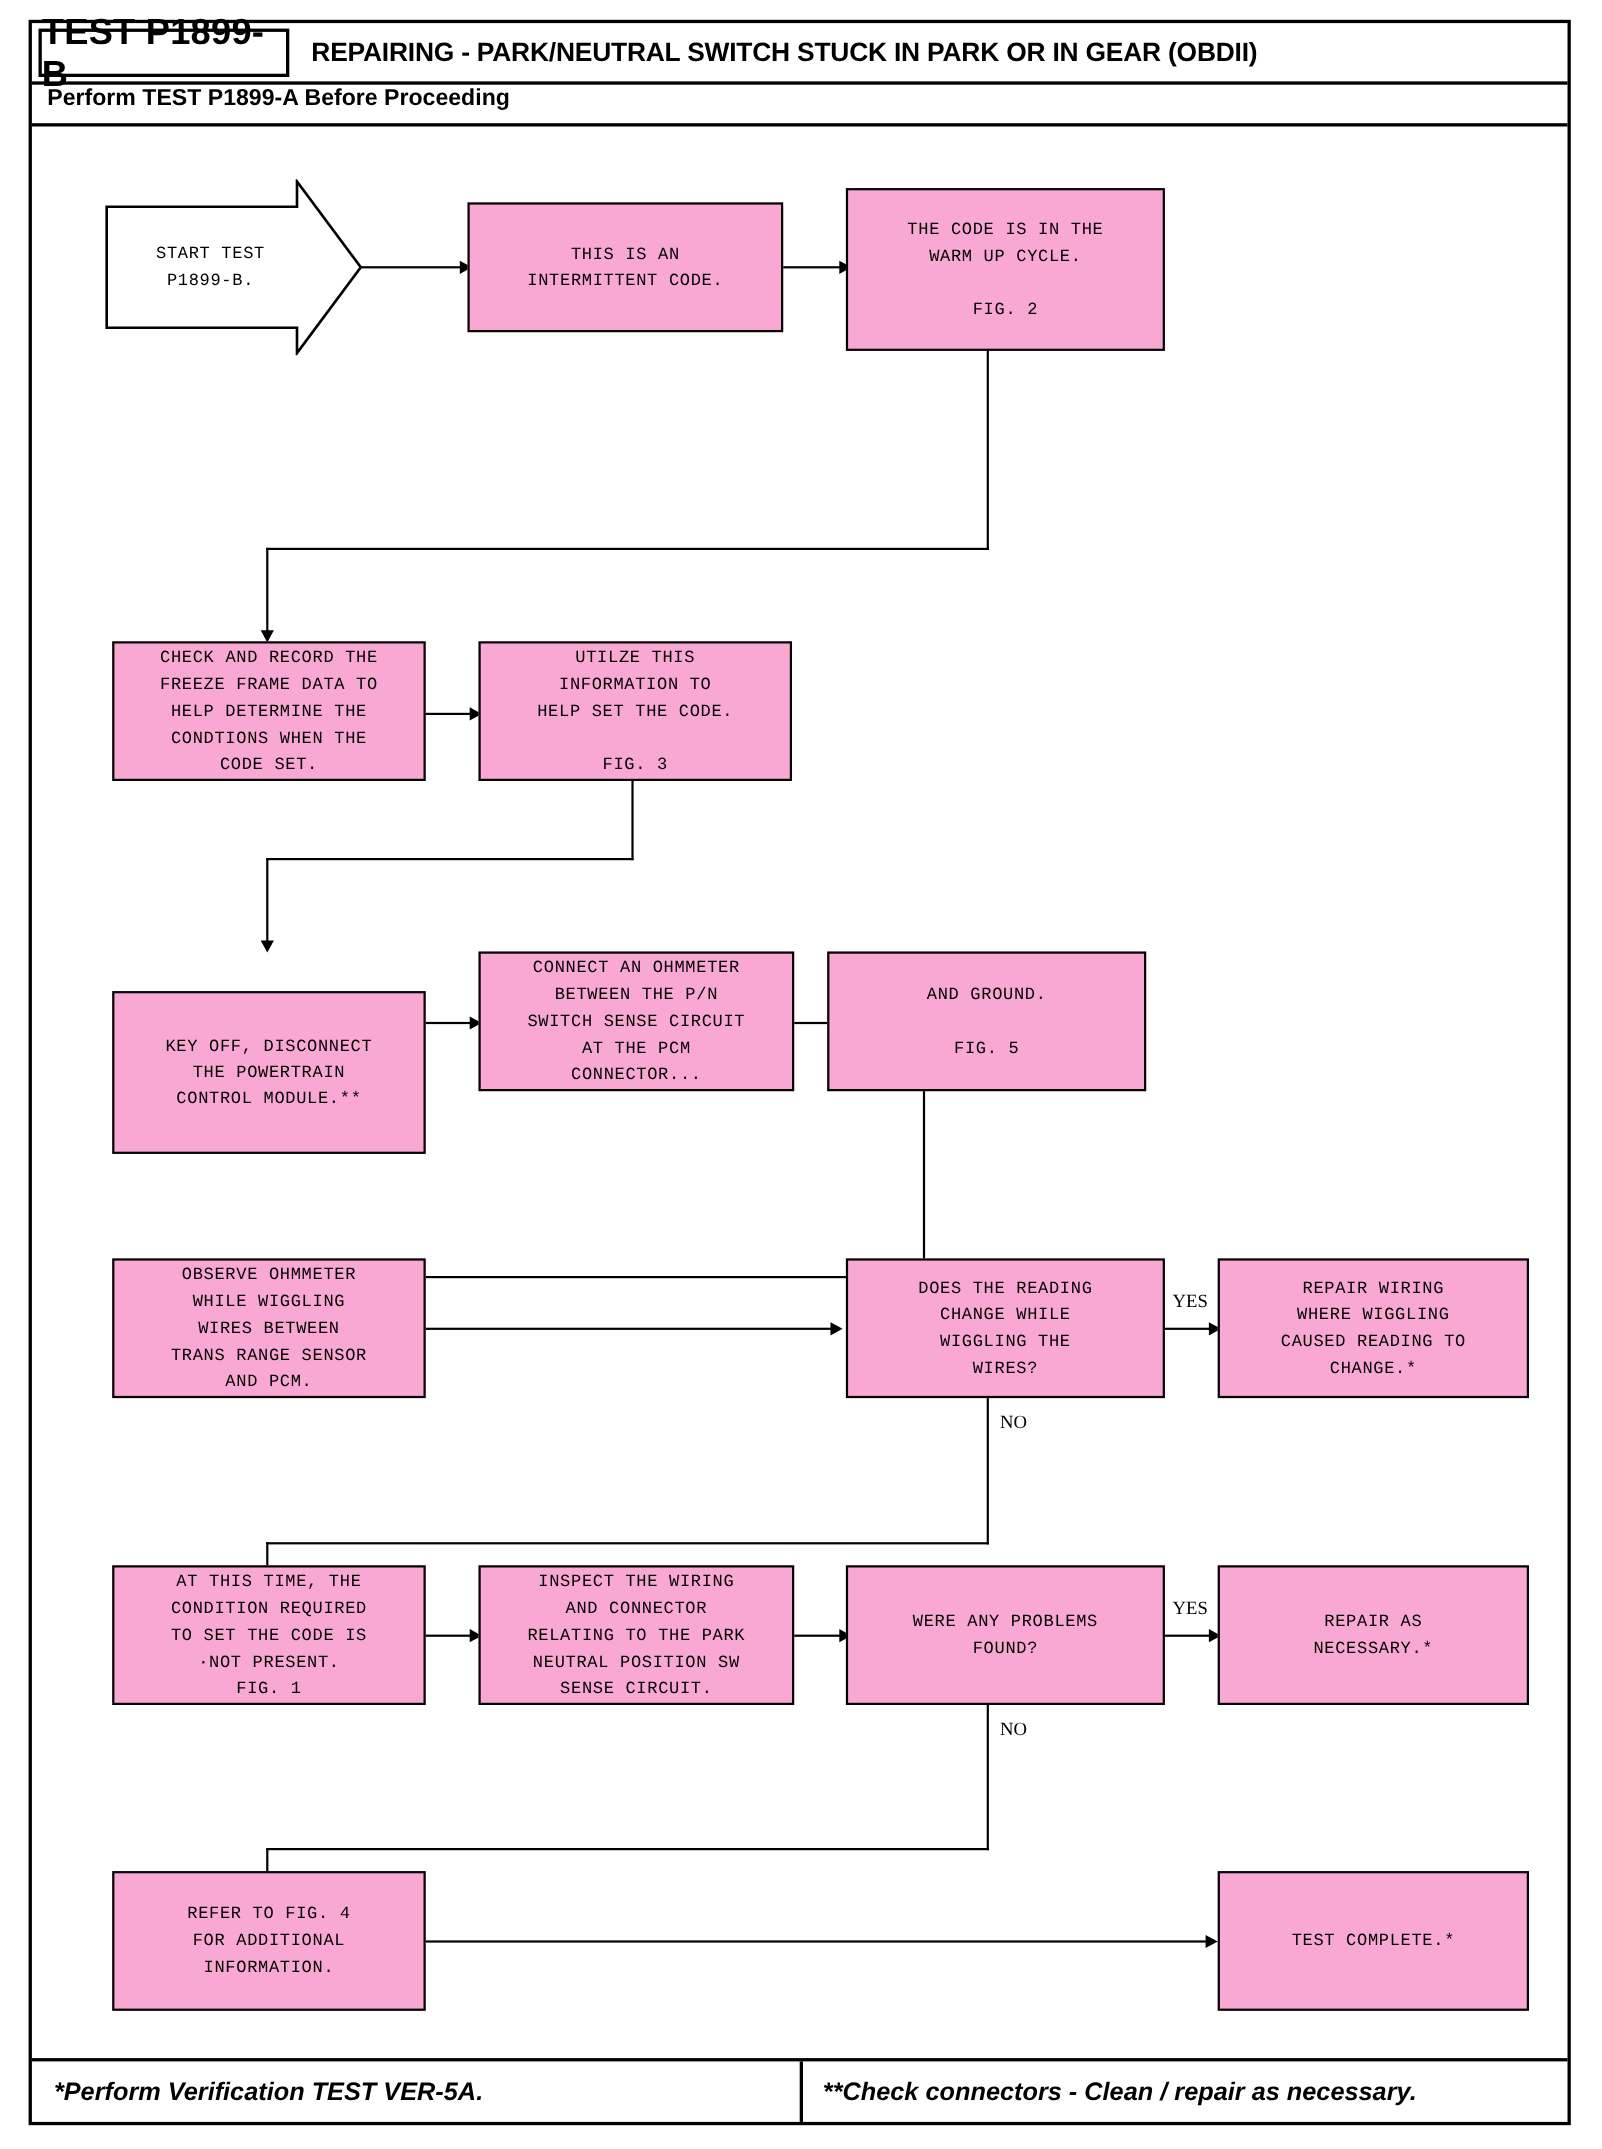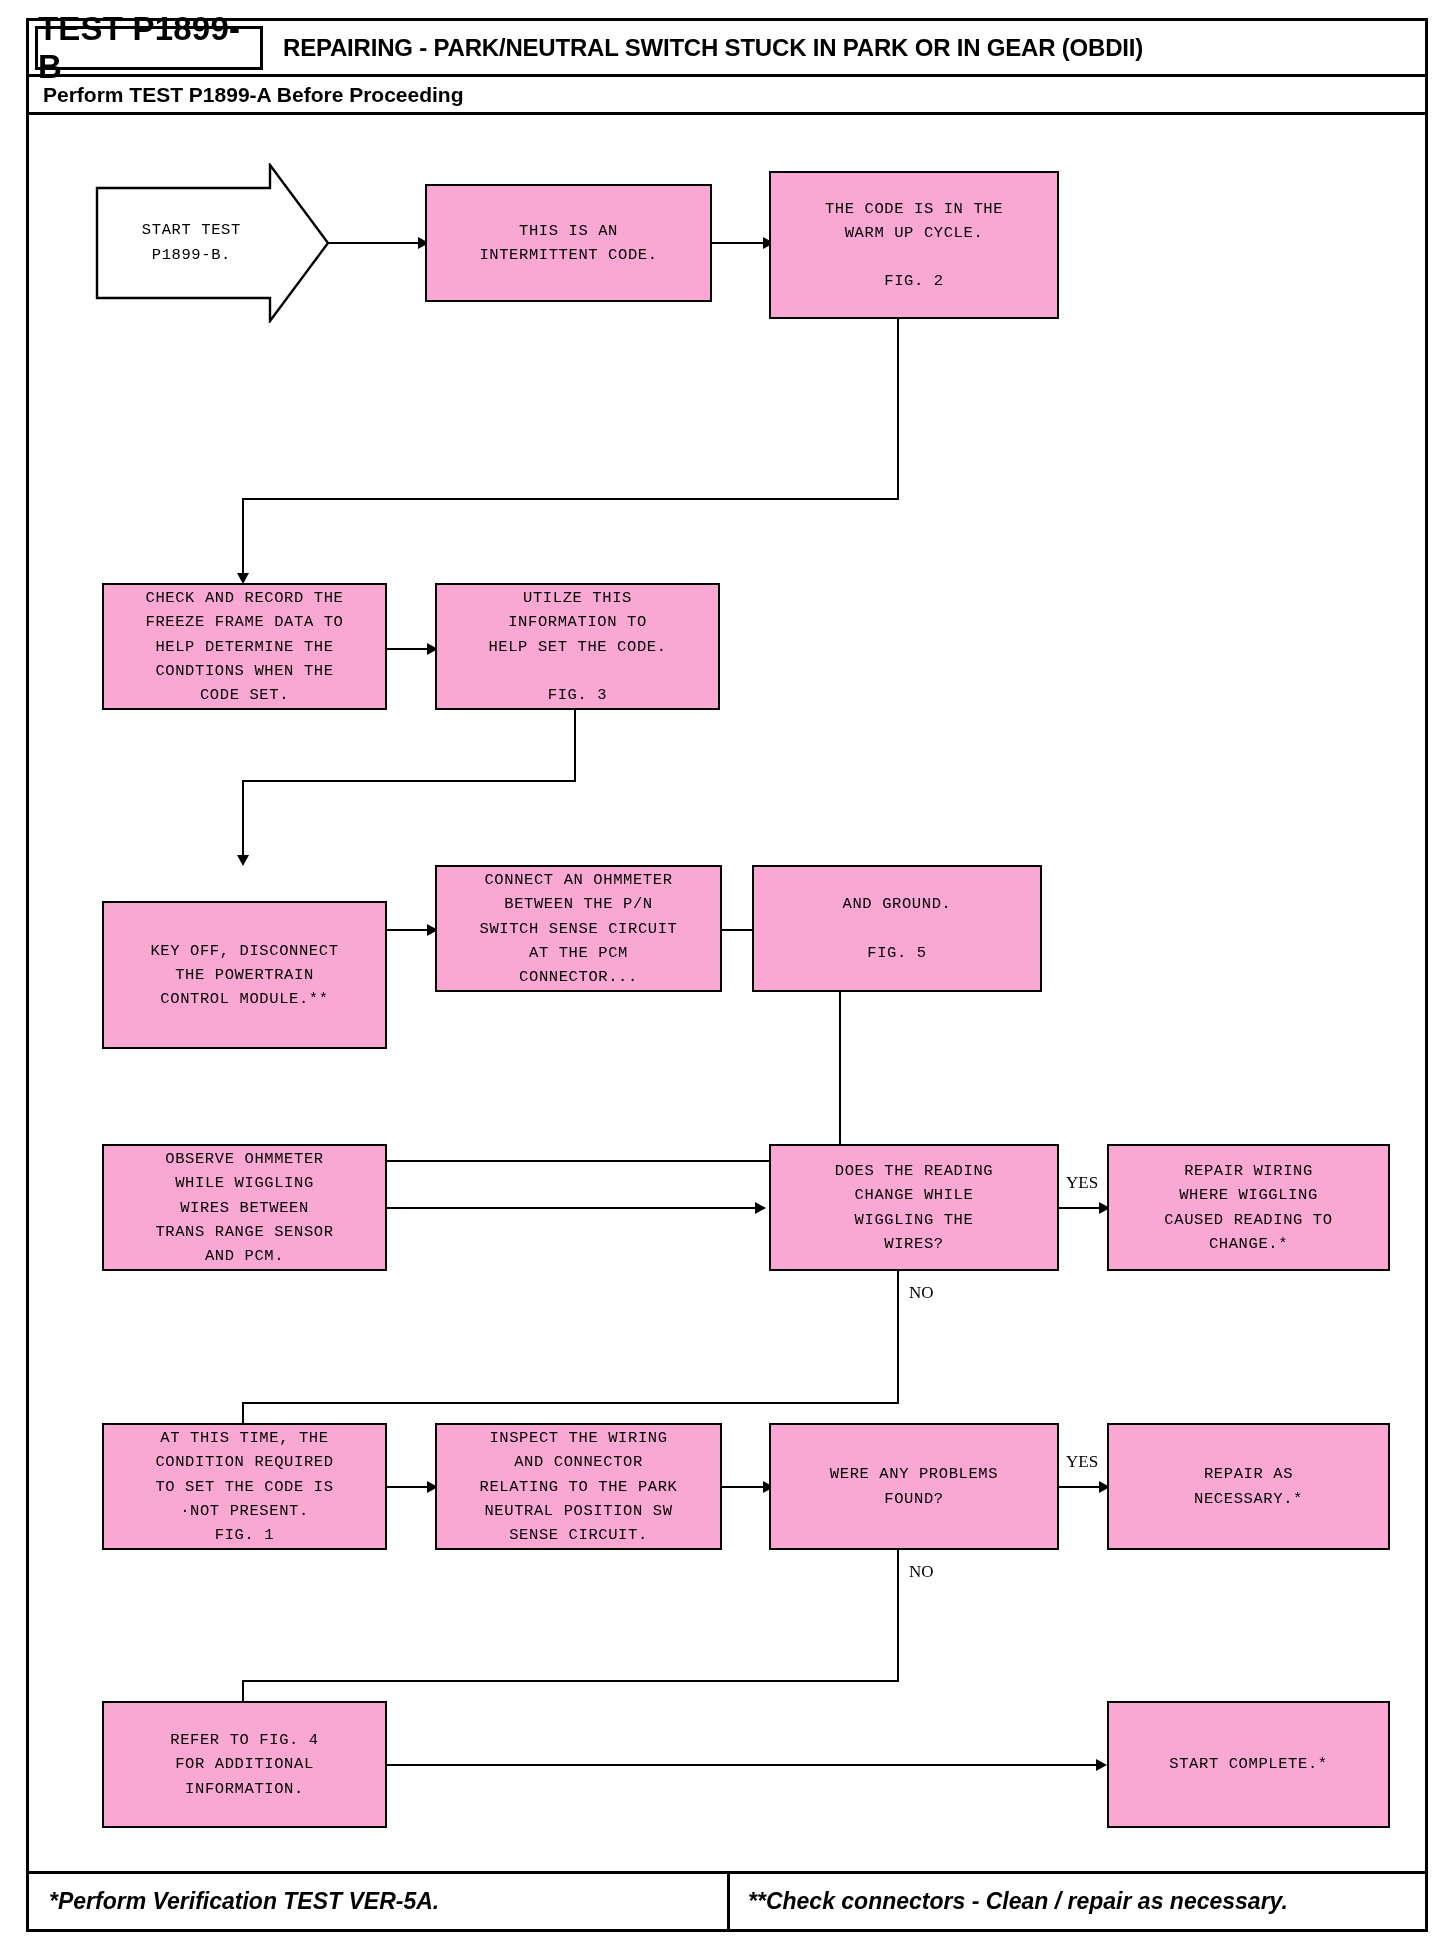--- a/index.html
+++ b/index.html
@@ -67,21 +67,21 @@
   }
   .sub-row {
     position: absolute;
     left: 0;
     top: 56px;
     width: 100%;
     height: 38px;
     box-sizing: border-box;
     border-bottom: 3px solid #000;
     display: flex;
-    align-items: center;
+    align-items: flex-start;
   }
   .sub-row .sub-text {
     padding-left: 14px;
     font-weight: bold;
     font-size: 21px;
   }
 
   
   .ftr-row {
     position: absolute;
@@ -339,21 +339,21 @@
     <div class="ln v" style="left:213px; top:1565px; height:81px;"></div>
     <div class="arrow-d" style="left:208px; top:1639px;"></div>
 
     <div class="node" style="left:73px; top:1586px; width:285px; height:127px;">REFER TO FIG. 4
 FOR ADDITIONAL
 INFORMATION.</div>
 
     <div class="ln h" style="left:358px; top:1649px; width:714px;"></div>
     <div class="arrow-r" style="left:1067px; top:1644px;"></div>
 
-    <div class="node" style="left:1078px; top:1586px; width:283px; height:127px;">START COMPLETE.*</div>
+    <div class="node" style="left:1078px; top:1586px; width:283px; height:127px;">TEST COMPLETE.*</div>
 
   </div>
 
   <div class="ftr-row">
     <div class="ftr-cell">*Perform Verification TEST VER-5A.</div>
     <div class="ftr-cell right">**Check connectors - Clean / repair as necessary.</div>
   </div>
 
 </div>
 

